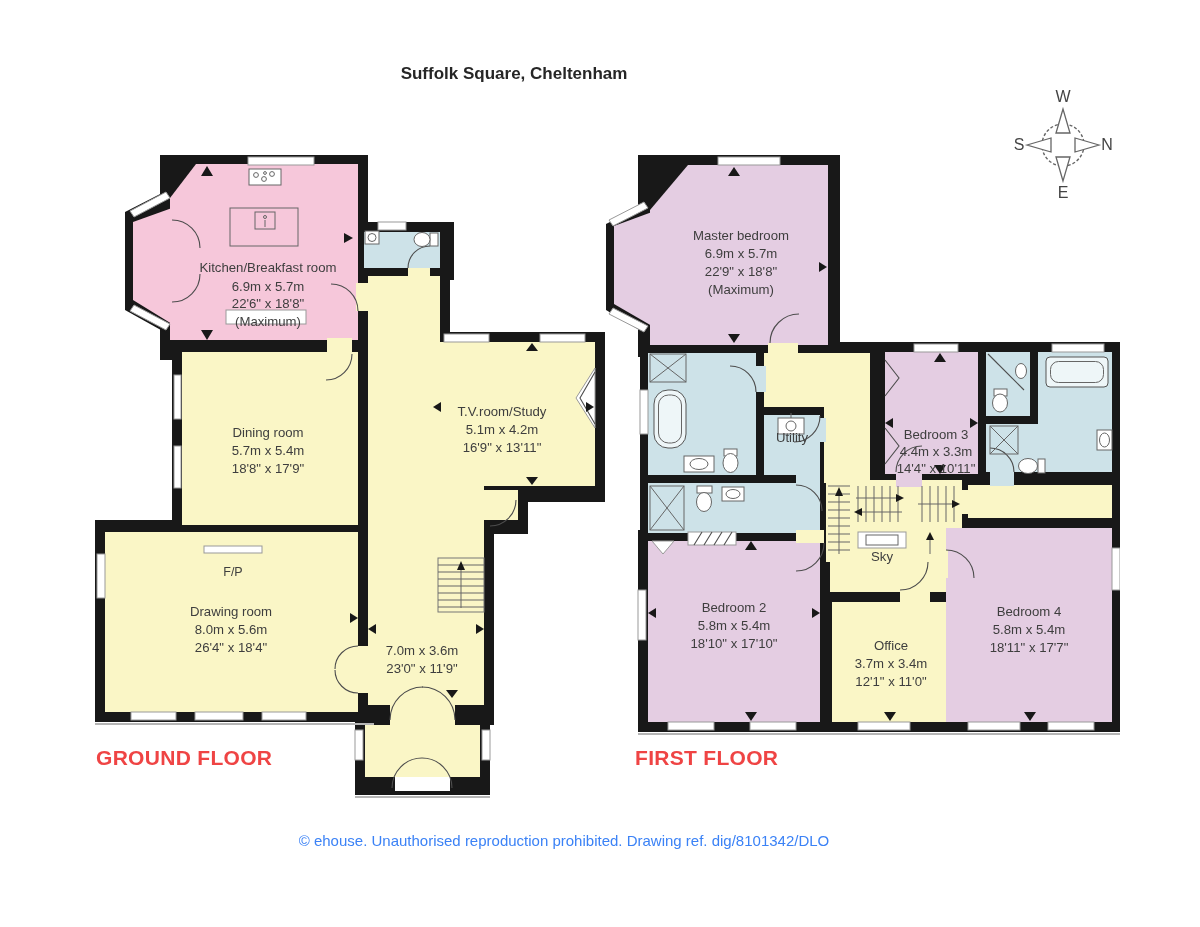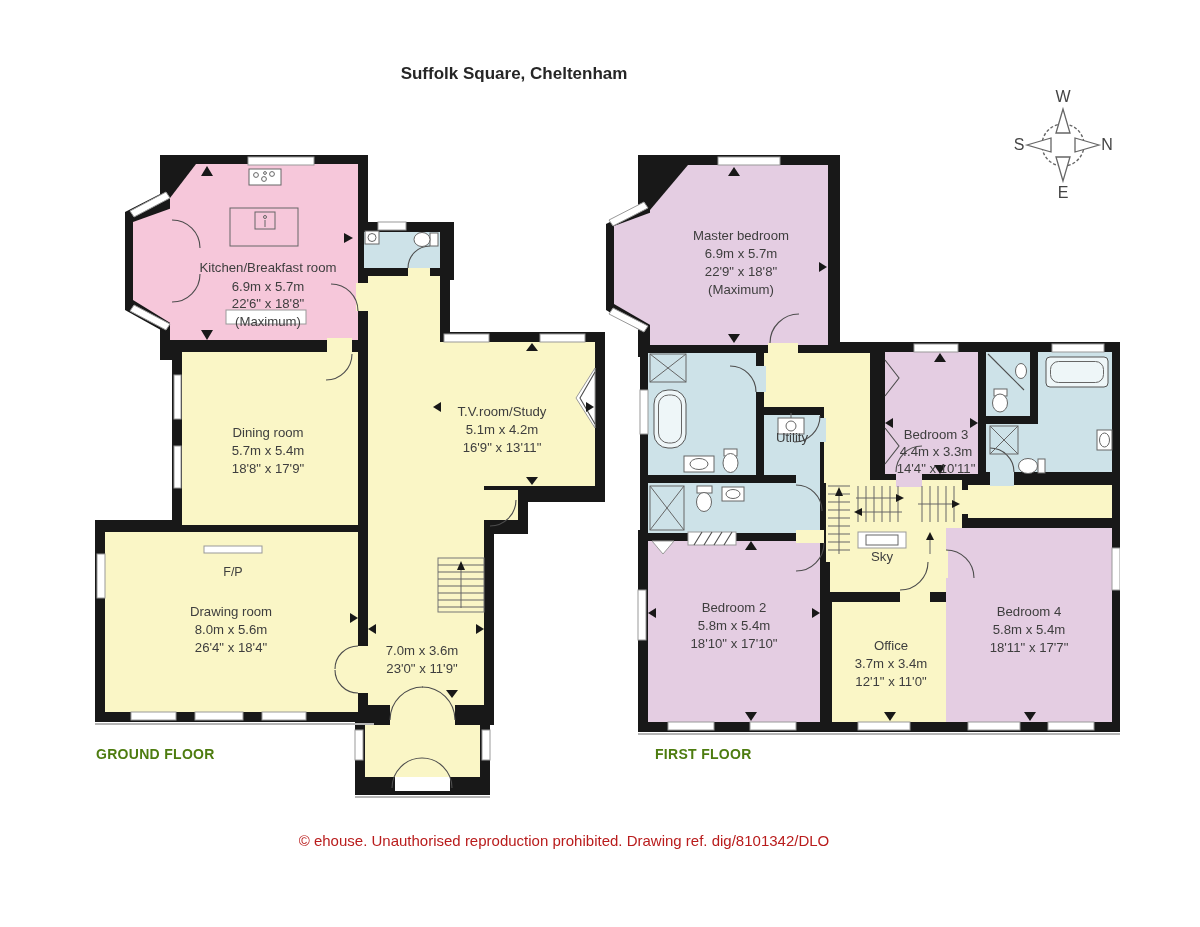--- a/index.html
+++ b/index.html
@@ -1,25 +1,25 @@
 <!DOCTYPE html>
 <html><head>
 <meta charset="utf-8">
 <style>
   html,body{margin:0;padding:0;background:#fff;}
   .page{position:relative;width:1200px;height:927px;background:#fff;overflow:hidden;
         font-family:"Liberation Sans",sans-serif;}
   .title-block{position:absolute;left:0;top:62px;width:1028px;text-align:center;color:#262626;}
   .title-line1{font-size:17px;font-weight:bold;line-height:23px;}
   .title-line2,.title-line3{font-size:15px;font-weight:bold;line-height:19px;}
-  .floor-label{position:absolute;font-size:14px;font-weight:bold;color:#4d7c0f;letter-spacing:.3px;}
+  .floor-label{position:absolute;font-size:21px;font-weight:bold;color:#ef4444;letter-spacing:.3px;}
   .gf-label{left:96px;top:746px;}
-  .ff-label{left:635px;top:746px;margin-left:20px;}
+  .ff-label{left:635px;top:746px;}
   .footer{position:absolute;left:0;top:832px;width:1128px;text-align:center;
-          font-size:15px;color:#b91c1c;}
+          font-size:15px;color:#3b82f6;}
   svg{position:absolute;}
   svg text{font-family:"Liberation Sans",sans-serif;font-size:13.2px;fill:#3e3e3e;text-anchor:middle;}
   .wall{fill:#181818;}
   .win{fill:#ffffff;stroke:#999;stroke-width:1;}
   .door{fill:none;stroke:#4d4d4d;stroke-width:1.1;}
   .fix{fill:#ffffff;stroke:#666;stroke-width:1;}
   .fixn{fill:none;stroke:#666;stroke-width:1;}
   .tub{fill:#eef6f8;stroke:#555;stroke-width:1;}
   .arr{fill:#181818;}
   .base{stroke:#b5b5b5;stroke-width:2;}

